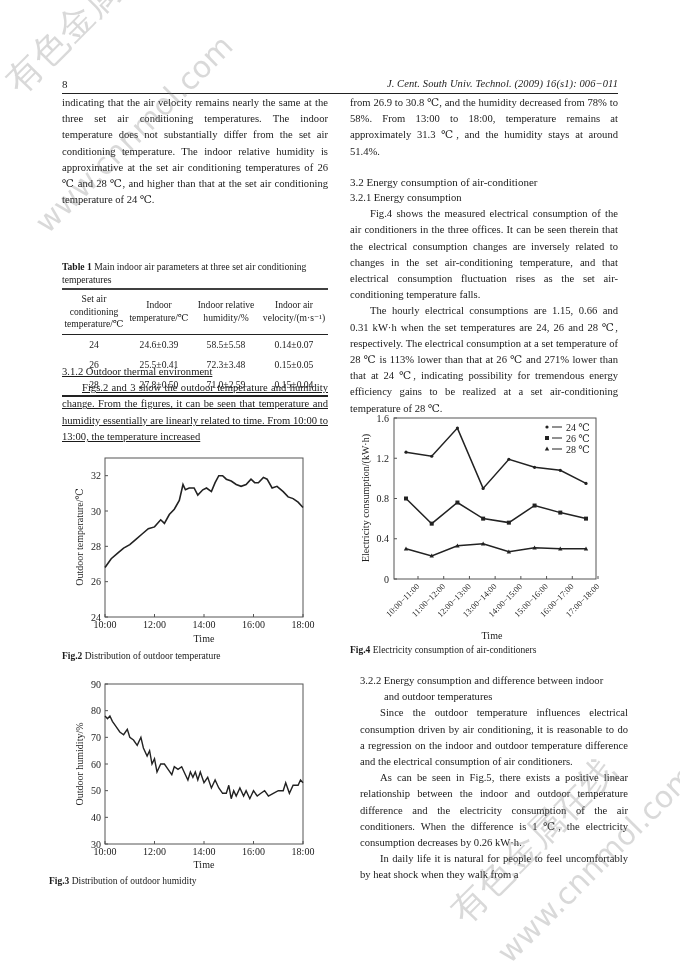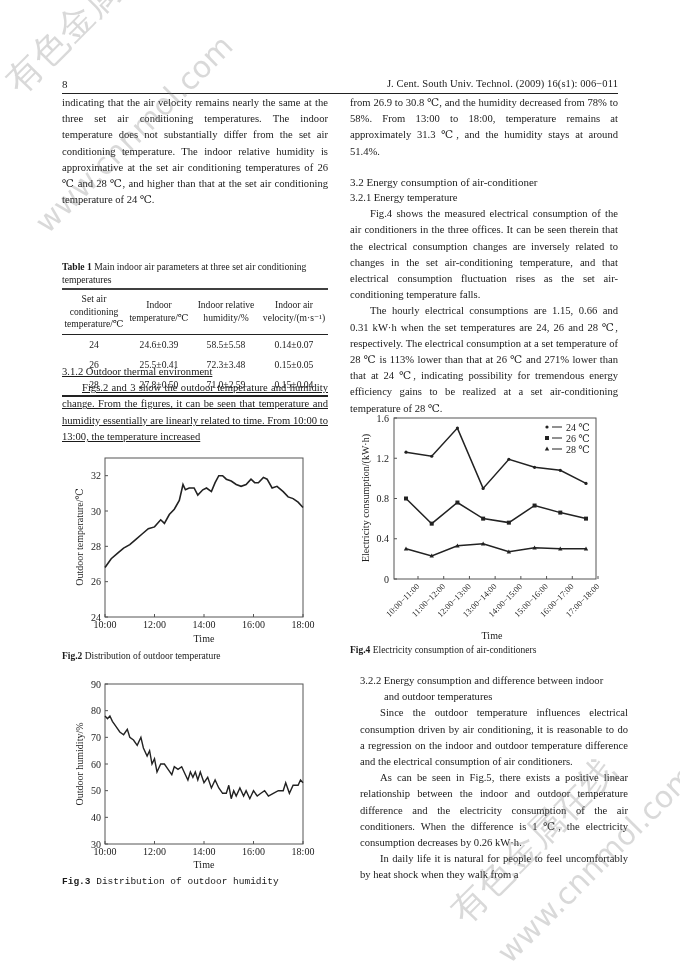--- a/index.html
+++ b/index.html
@@ -1,21 +1,21 @@
 <!DOCTYPE html>
 <html><head>
 <meta charset="utf-8">
 <style>
   html, body { margin:0; padding:0; background:#ffffff; }
   body { width:680px; height:961px; position:relative; overflow:hidden;
          font-family:"Liberation Serif","DejaVu Serif",serif; color:#1a1a1a; }
   .abs { position:absolute; }
   .header-rule { position:absolute; left:62px; top:93px; width:556px; height:1px; background:#222; }
   .pagenum { position:absolute; left:62px; top:78px; font-size:11px; }
-  .journal { position:absolute; right:62px; top:78px; font-size:10.5px; letter-spacing:0.1px; }
+  .journal { position:absolute; right:62px; top:78px; font-size:10.5px; letter-spacing:0.1px;font-style:italic; }
   .col { position:absolute; width:266px; font-size:10.6px; line-height:16.2px; text-align:justify; }
   .col p { margin:0; text-indent:0; }
   .col p.ind { text-indent:20px; }
   .col .h3 { font-weight:normal; font-size:11px; margin-top:14px; }
   .col .h4 { margin-top:0; }
   .col .h4cont { padding-left:24px; }
   .tcap { font-size:9.6px; line-height:13px; }
   .tcap b { font-weight:bold; }
   table.t1 { border-collapse:collapse; width:266px; font-size:9.6px; margin-top:2px; }
   table.t1 th { font-weight:normal; text-align:center; line-height:12.5px; padding:3px 0 3px 0; vertical-align:middle; }
@@ -136,28 +136,28 @@
       <text x="204" y="855" font-size="10" text-anchor="middle">14:00</text>
       <line x1="253.5" x2="253.5" y1="844" y2="841" stroke="#555"></line>
       <text x="253.5" y="855" font-size="10" text-anchor="middle">16:00</text>
       <line x1="303" x2="303" y1="844" y2="841" stroke="#555"></line>
       <text x="303" y="855" font-size="10" text-anchor="middle">18:00</text>
     </g>
   <polyline id="fig3-line" fill="none" stroke="#222" stroke-width="1.4" points="105.0,716.0 107.5,718.7 109.9,716.0 112.4,721.3 116.1,726.7 119.8,732.0 123.6,734.7 127.3,729.3 129.8,737.3 133.5,740.0 137.2,745.3 140.9,737.3 143.4,748.0 147.1,756.0 149.6,750.7 152.0,764.0 154.5,758.7 157.0,772.0 160.7,764.0 164.4,764.0 168.1,769.3 171.8,774.7 174.3,766.7 178.0,769.3 181.7,766.7 185.4,774.7 187.9,780.0 190.4,772.0 192.9,777.3 195.3,772.0 197.8,780.0 200.3,772.0 204.0,782.7 207.7,777.3 211.4,788.0 215.1,780.0 218.8,788.0 222.6,793.3 226.3,793.3 228.8,785.3 231.2,798.7 233.7,790.7 236.2,796.0 239.9,788.0 243.6,796.0 246.1,790.7 249.8,798.7 253.5,790.7 257.2,796.0 260.9,793.3 264.6,790.7 268.4,796.0 273.3,793.3 278.3,790.7 283.2,790.7 285.7,782.7 289.4,793.3 293.1,785.3 298.1,785.3 300.5,780.0 303.0,782.7"></polyline>
   <text x="204" y="868" font-size="10" text-anchor="middle">Time</text>
   <text transform="translate(83,764) rotate(-90)" font-size="10" text-anchor="middle">Outdoor humidity/%</text>
 </svg>
-<div class="figcap" style="left:62px; top:876px;font-family:Liberation Mono, monospace;">
+<div class="figcap" style="left:49px; top:876px;">
   <b>Fig.3</b><span> Distribution of outdoor humidity</span>
 </div>
 
 <div class="col" style="left:350px; top:95px; width:268px;">
   <p>from 26.9 to 30.8 ℃, and the humidity decreased from 78% to 58%. From 13:00 to 18:00, temperature remains at approximately 31.3 ℃, and the humidity stays at around 51.4%.</p>
   <p class="h3">3.2 Energy consumption of air-conditioner</p>
-  <p>3.2.1 Energy temperature</p>
+  <p>3.2.1 Energy consumption</p>
   <p class="ind">Fig.4 shows the measured electrical consumption of the air conditioners in the three offices. It can be seen therein that the electrical consumption changes are inversely related to changes in the set air-conditioning temperature, and that electrical consumption fluctuation rises as the set air-conditioning temperature falls.</p>
   <p class="ind">The hourly electrical consumptions are 1.15, 0.66 and 0.31 kW·h when the set temperatures are 24, 26 and 28 ℃, respectively. The electrical consumption at a set temperature of 28 ℃ is 113% lower than that at 26 ℃ and 271% lower than that at 24 ℃, indicating possibility for tremendous energy efficiency gains to be realized at a set air-conditioning temperature of 28 ℃.</p>
 </div>
 
 <svg class="abs" style="left:340px; top:405px;" width="280" height="240" viewBox="340 405 280 240">
   <rect x="394" y="418" width="202" height="161" fill="none" stroke="#555" stroke-width="1"></rect>
   <g id="fig4-axes">
       <line x1="394" x2="397" y1="579" y2="579" stroke="#555"></line>
       <text x="389" y="582.5" font-size="10" text-anchor="end">0</text>
       <line x1="394" x2="397" y1="538.75" y2="538.75" stroke="#555"></line>

